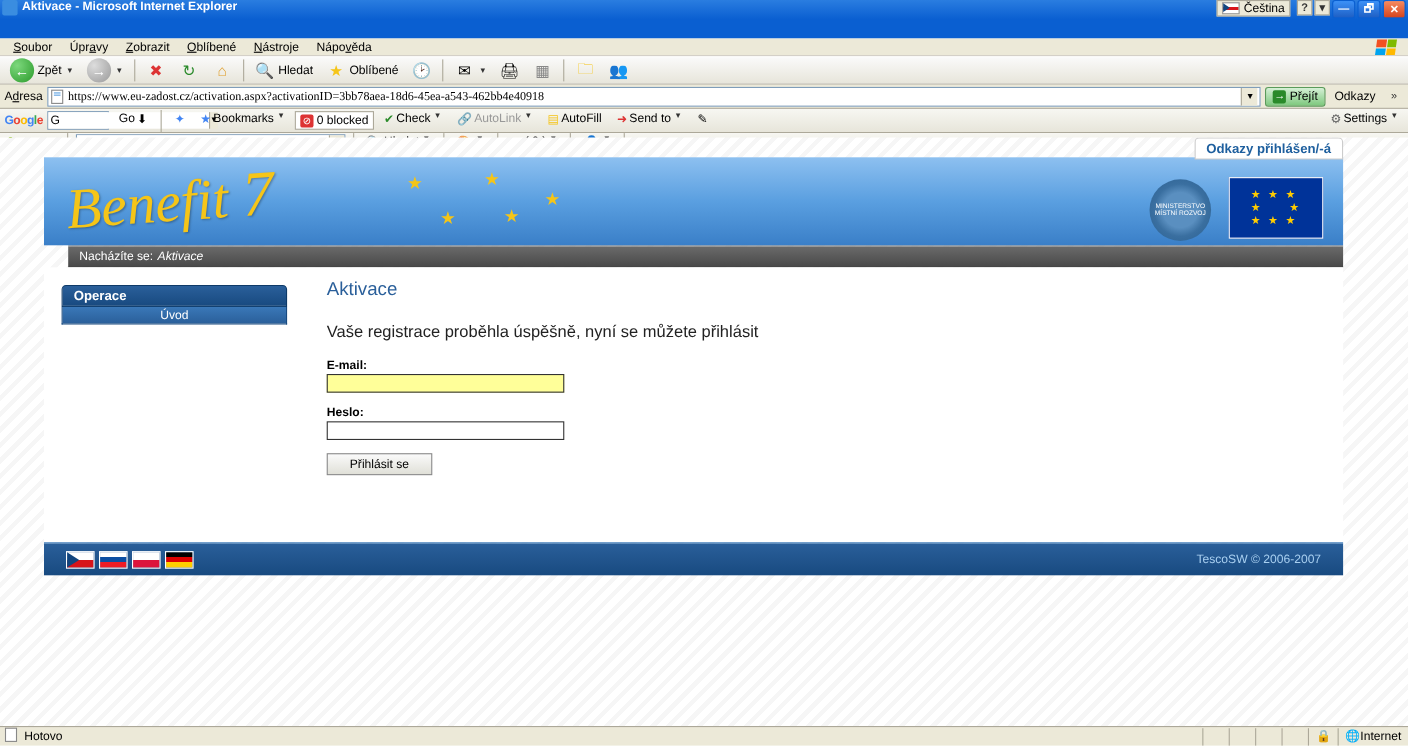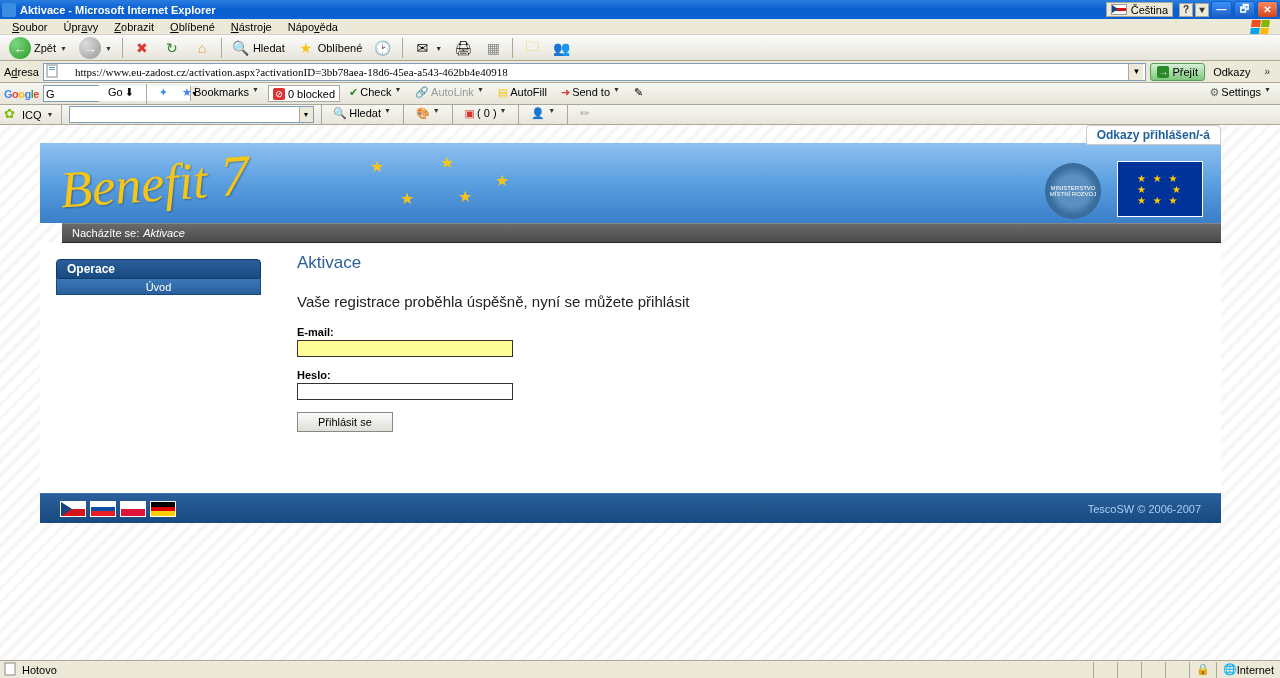--- a/index.html
+++ b/index.html
@@ -1,19 +1,19 @@
 <!DOCTYPE html>
 <html><head>
 <meta charset="utf-8">
 <style>
 * { margin:0; padding:0; box-sizing:border-box; }
 body { font-family: Tahoma, Arial, sans-serif; font-size:11px; background:#fff; overflow:hidden; width:1280px; height:678px; position:relative; }
 
 
-.titlebar { height:19px; background:linear-gradient(to bottom,#0a246a 0%,#3a6ea5 50%,#0a246a 100%); background:#0a5fd1; background:linear-gradient(to bottom,#2a7de0 0%,#0a5fd1 50%,#0a5fd1 100%); color:#fff; display:flex; align-items:center; padding:0 2px; font-size:11px; font-weight:bold; }
+.titlebar { height:35px; background:linear-gradient(to bottom,#0a246a 0%,#3a6ea5 50%,#0a246a 100%); background:#0a5fd1; background:linear-gradient(to bottom,#2a7de0 0%,#0a5fd1 50%,#0a5fd1 100%); color:#fff; display:flex; padding:0 2px; font-size:11px; font-weight:bold; }
 .titlebar .ie-icon { width:14px; height:14px; margin-right:4px; background:#3a8de0; border-radius:2px; display:inline-block; position:relative; }
 .titlebar .title-text { flex:0 0 auto; white-space:nowrap; }
 .titlebar .spacer { flex:1; }
 .lang-box { background:#ece9d8; color:#000; height:15px; display:flex; align-items:center; padding:0 4px; margin-right:4px; border:1px solid #aca899; font-weight:normal; }
 .lang-box .flag { width:16px; height:11px; background:linear-gradient(to bottom,#fff 33%,#d7141a 33%,#d7141a 66%,#fff 66%); border:1px solid #999; margin-right:4px; display:inline-block; position:relative; }
 .lang-box .flag::before { content:''; position:absolute; left:0; top:0; border-style:solid; border-width:4.5px 0 4.5px 6px; border-color:transparent transparent transparent #11457e; }
 .mini-btn { width:14px; height:14px; background:#ece9d8; border:1px solid #aca899; margin-left:2px; display:flex; align-items:center; justify-content:center; color:#333; font-size:10px; cursor:pointer; }
 .win-btn { width:21px; height:17px; background:linear-gradient(to bottom,#3c91f7,#1e5fc4); border:1px solid #0a5fd1; border-radius:3px; margin-left:2px; color:#fff; display:flex; align-items:center; justify-content:center; font-family:Marlett,Arial; font-size:10px; cursor:pointer; }
 .win-btn.close { background:linear-gradient(to bottom,#f78b60,#d4441d); }
 
@@ -30,21 +30,21 @@
 .tb-btn { height:22px; display:flex; align-items:center; padding:0 4px; border:1px solid transparent; border-radius:3px; cursor:pointer; gap:3px; font-size:11px; }
 .tb-sep { width:1px; height:20px; background:#aca899; margin:0 3px; }
 .tb-icon { width:18px; height:18px; display:inline-flex; align-items:center; justify-content:center; font-size:14px; }
 .dd-arrow { font-size:7px; color:#333; margin-left:1px; }
 .circle-btn { width:22px; height:22px; border-radius:50%; display:flex; align-items:center; justify-content:center; color:#fff; font-weight:bold; font-size:13px; }
 .back-circle { background:radial-gradient(circle at 30% 30%,#7dd87d,#2a9a2a); }
 .fwd-circle { background:radial-gradient(circle at 30% 30%,#ddd,#999); }
 
 
 .addressbar { height:22px; background:#ece9d8; border-bottom:1px solid #aca899; display:flex; align-items:center; padding:0 4px; gap:4px; font-size:11px; }
-.addr-input-wrap { flex:1; height:18px; background:#fff; border:1px solid #7f9db9; display:flex; padding:0 2px;gap:13px; }
+.addr-input-wrap { flex:1; height:18px; background:#fff; border:1px solid #7f9db9; display:flex; align-items:center; padding:0 2px; }
 .addr-input-wrap .page-icon { width:14px; height:14px; margin-right:2px; }
 .addr-input { flex:1; border:0; outline:0; font-size:11px; font-family:Tahoma; }
 .addr-dd { width:15px; height:16px; background:#ece9d8; border-left:1px solid #aca899; display:flex; align-items:center; justify-content:center; font-size:8px; cursor:pointer; }
 .go-btn { height:18px; background:linear-gradient(to bottom,#d6f0d6,#7dc87d); border:1px solid #5a9a5a; border-radius:3px; padding:0 6px; display:flex; align-items:center; gap:3px; cursor:pointer; }
 .go-btn .arrow { width:12px; height:12px; background:#2a8a2a; border-radius:2px; color:#fff; display:flex; align-items:center; justify-content:center; font-size:10px; }
 .links-label { padding:0 4px; }
 .chev { font-size:10px; color:#333; padding:0 6px; cursor:pointer; }
 
 
 .gtb { height:22px; background:linear-gradient(to bottom,#f7f7f2,#e7e5da); border-bottom:1px solid #aca899; display:flex; align-items:center; padding:0 4px; gap:4px; font-size:11px; }

